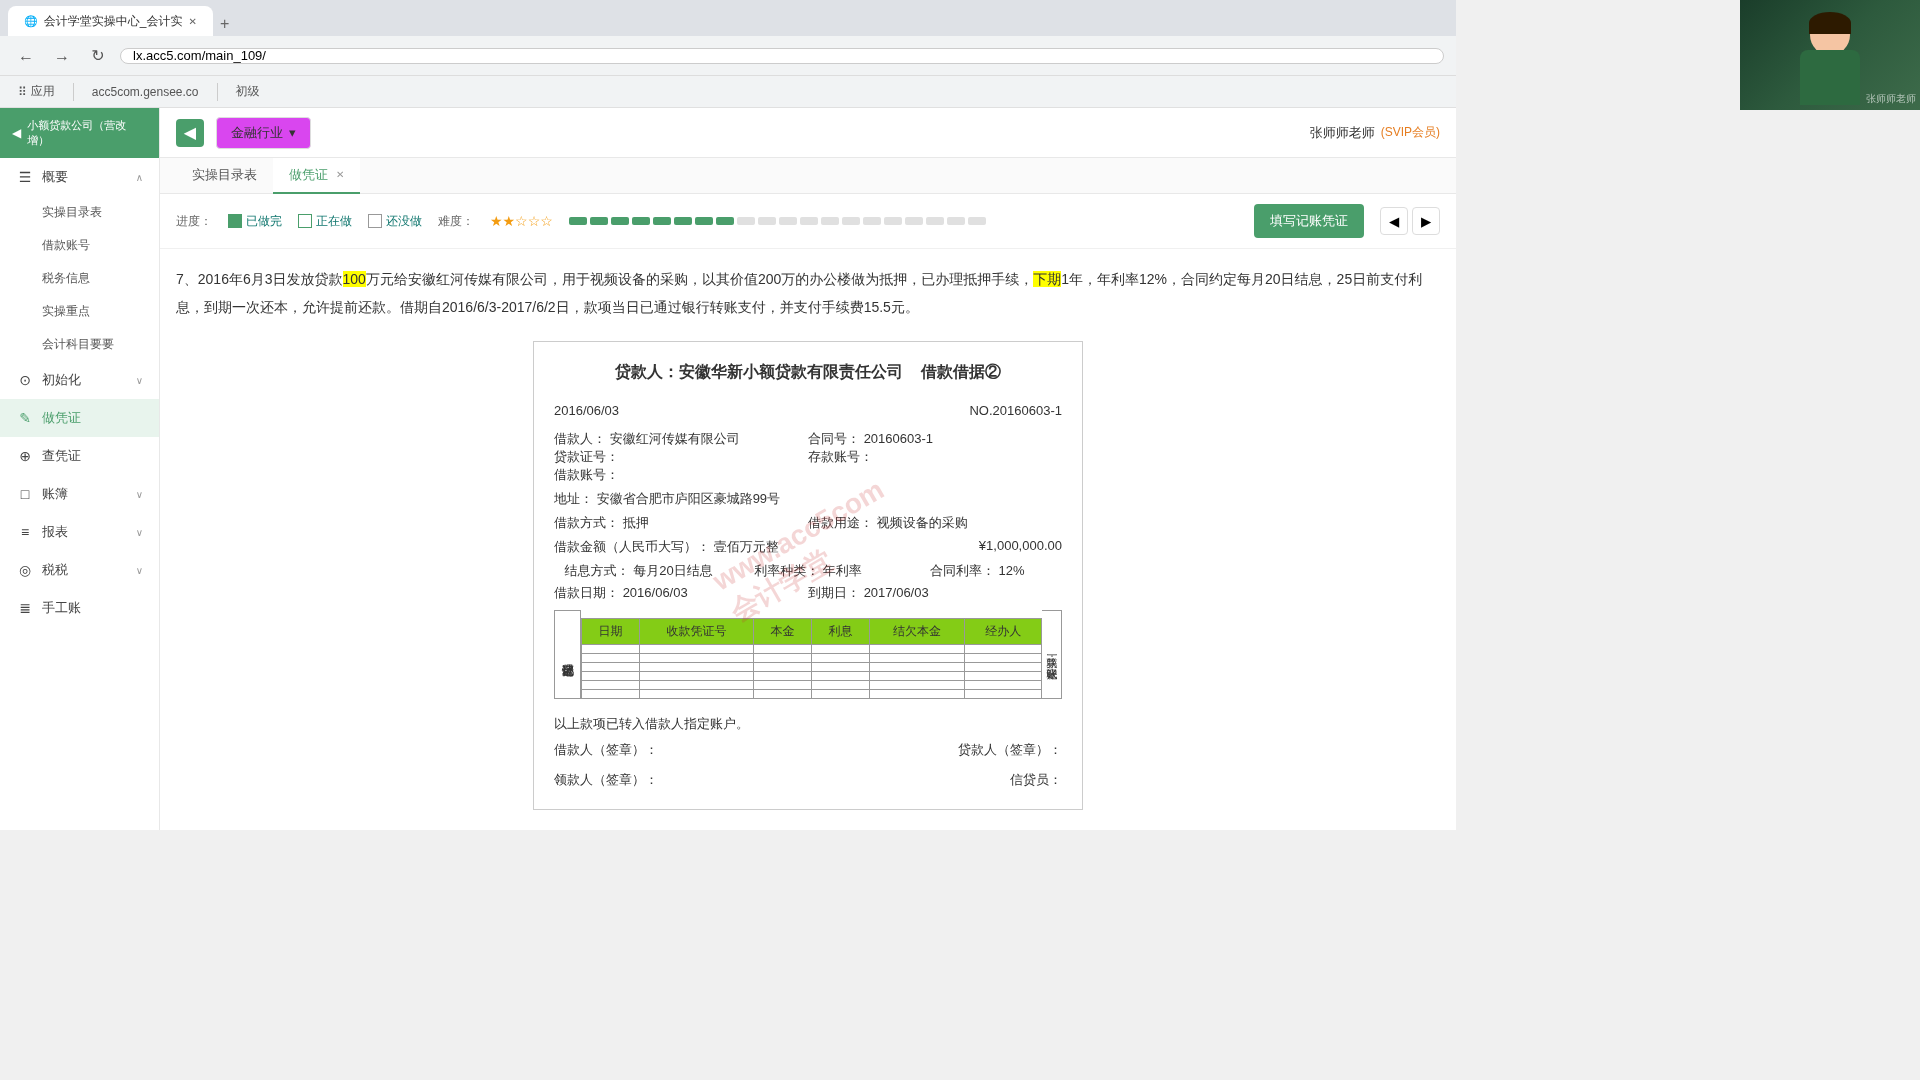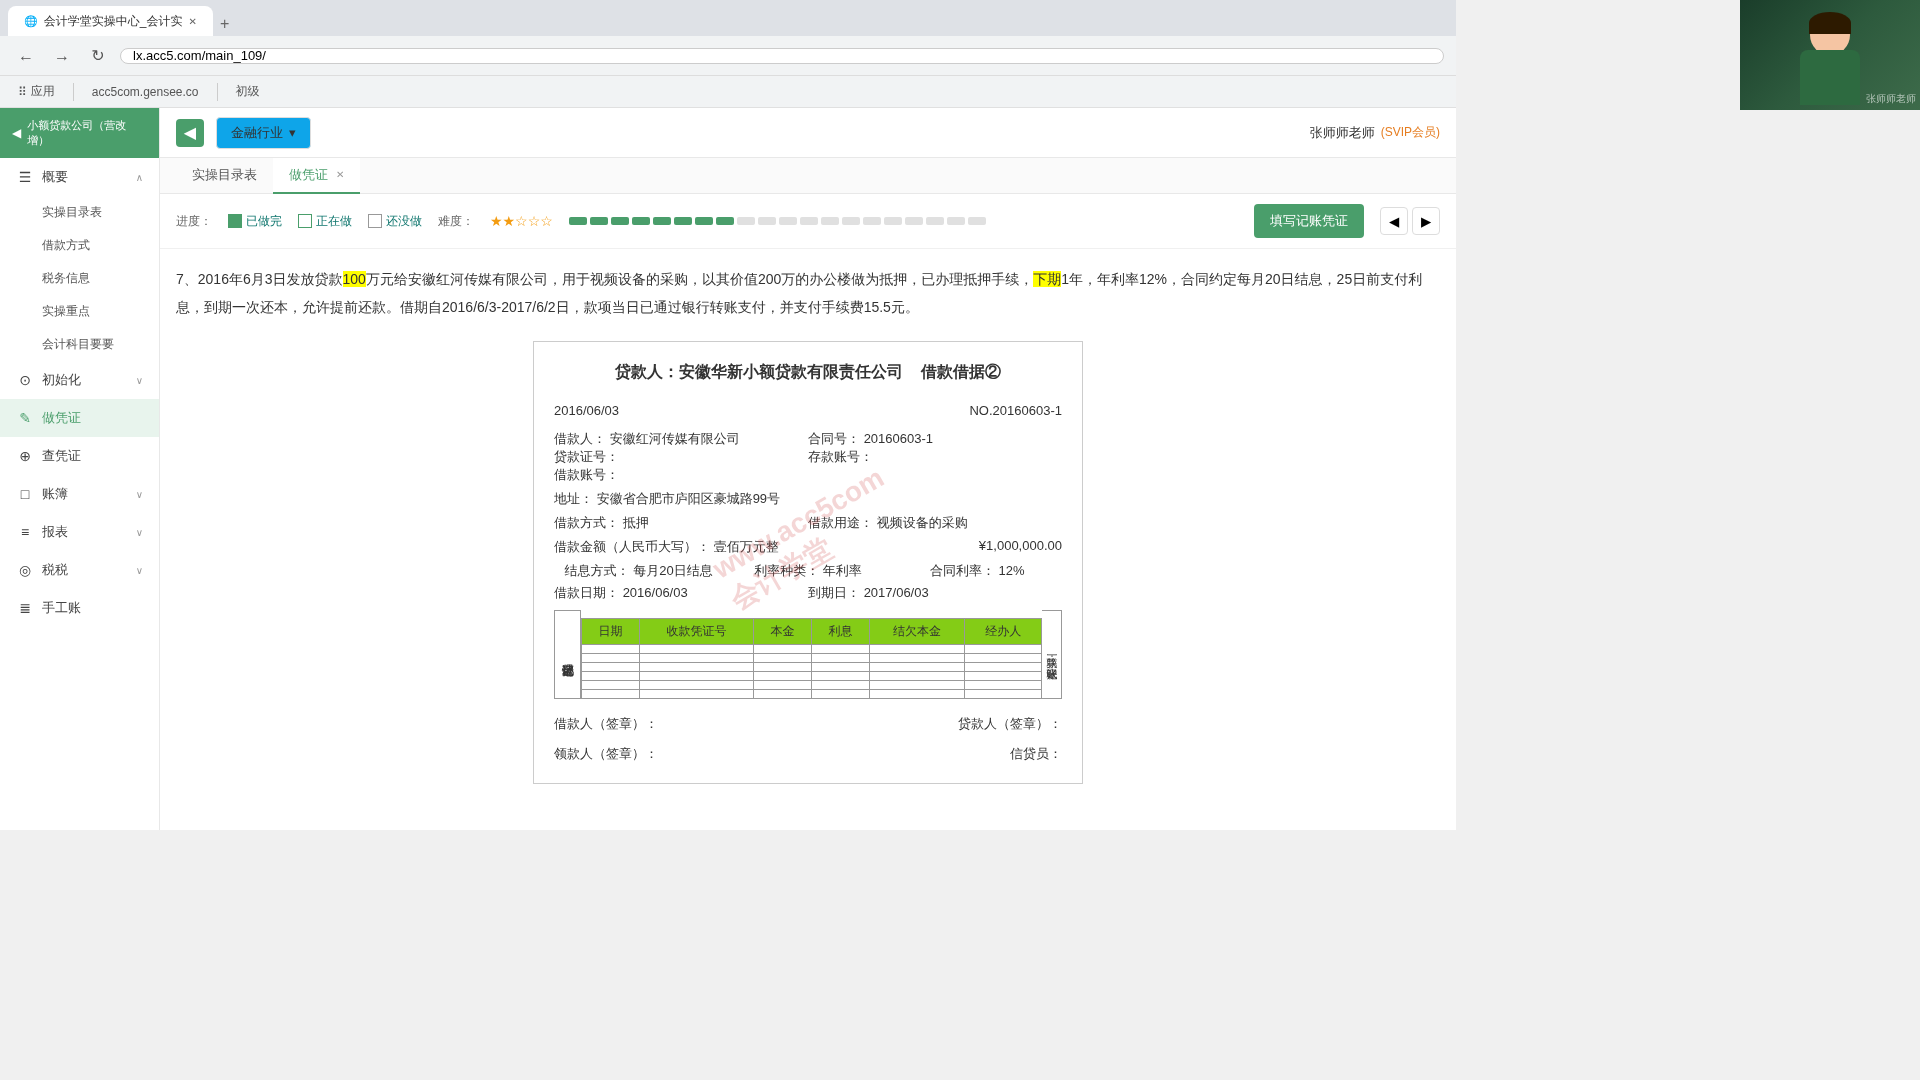--- a/index.html
+++ b/index.html
@@ -28,21 +28,21 @@
     .sidebar-item { display: flex; align-items: center; padding: 10px 16px; cursor: pointer; font-size: 13px; color: #444; gap: 8px; }
     .sidebar-item.active { background: #e8f4ed; color: #4a9e6b; }
     .sidebar-item-icon { font-size: 14px; width: 18px; text-align: center; }
     .sidebar-item-label { flex: 1; }
     .sidebar-item-arrow { font-size: 10px; color: #999; }
     .sidebar-sub-item { padding: 8px 16px 8px 42px; cursor: pointer; font-size: 12px; color: #555; }
     
     
     .top-bar { height: 50px; background: white; border-bottom: 1px solid #e8e8e8; display: flex; align-items: center; padding: 0 16px; gap: 12px; }
     .top-nav-btn { display: flex; align-items: center; justify-content: center; width: 28px; height: 28px; background: #4a9e6b; color: white; border-radius: 4px; cursor: pointer; font-size: 16px; }
-    .industry-selector { display: flex; align-items: center; gap: 6px; padding: 6px 14px; border: 1px solid #ddd; border-radius: 4px; cursor: pointer; font-size: 13px; background: #0ea5e9; }
+    .industry-selector { display: flex; align-items: center; gap: 6px; padding: 6px 14px; border: 1px solid #ddd; border-radius: 4px; cursor: pointer; font-size: 13px; background: #d946ef; }
     .top-bar-spacer { flex: 1; }
     .user-info { display: flex; align-items: center; gap: 6px; font-size: 13px; }
     .user-name { color: #333; }
     .svip-badge { color: #e67e22; font-size: 12px; }
     
     
     .content-tabs { display: flex; align-items: center; border-bottom: 1px solid #e8e8e8; padding: 0 16px; height: 36px; background: #fafafa; }
     .content-tab { padding: 0 16px; height: 36px; display: flex; align-items: center; gap: 8px; cursor: pointer; font-size: 13px; color: #555; border-bottom: 2px solid transparent; }
     .content-tab.active { color: #4a9e6b; border-bottom-color: #4a9e6b; background: white; }
     .tab-close-btn { font-size: 10px; color: #999; cursor: pointer; }
@@ -127,21 +127,21 @@
       <span class="collapse-btn">◀</span>
       <span style="font-size:11px;">小额贷款公司（营改增）</span>
     </div>
 
     <div class="sidebar-item">
       <span class="sidebar-item-icon">☰</span>
       <span class="sidebar-item-label">概要</span>
       <span class="sidebar-item-arrow">∧</span>
     </div>
     <div class="sidebar-sub-item">实操目录表</div>
-    <div class="sidebar-sub-item">借款方式</div>
+    <div class="sidebar-sub-item">借款账号</div>
     <div class="sidebar-sub-item">税务信息</div>
     <div class="sidebar-sub-item">实操重点</div>
     <div class="sidebar-sub-item">会计科目要要</div>
 
     <div class="sidebar-item">
       <span class="sidebar-item-icon">⊙</span>
       <span class="sidebar-item-label">初始化</span>
       <span class="sidebar-item-arrow">∨</span>
     </div>
 
@@ -405,20 +405,23 @@
                   <td></td>
                   <td></td>
                   <td></td>
                 </tr>
               </tbody>
             </table>
             <div style="writing-mode:vertical-rl; font-size:11px; border: 1px solid #999; border-left:none; padding:2px; display:flex; align-items:center; justify-content:center;">第一联：记账联</div>
           </div>
 
           <div class="doc-footer">
+            <div style="margin-bottom:8px;">
+              <span>以上款项已转入借款人指定账户。</span>
+            </div>
             <div style="display:flex; justify-content:space-between;">
               <span>借款人（签章）：</span>
               <span>贷款人（签章）：</span>
             </div>
             <div style="display:flex; justify-content:space-between; margin-top:12px;">
               <span>领款人（签章）：</span>
               <span>信贷员：</span>
             </div>
           </div>
         </div>

